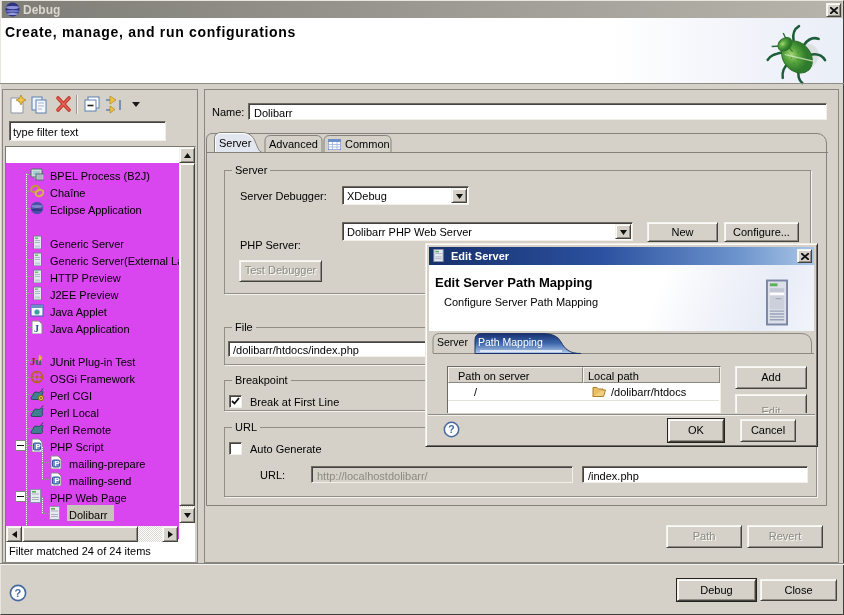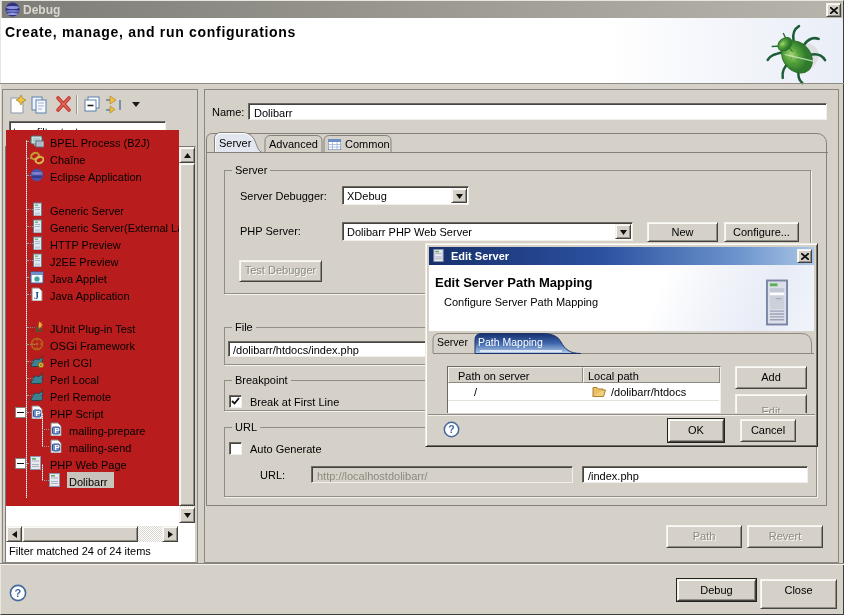--- a/index.html
+++ b/index.html
@@ -194,21 +194,21 @@
       </g>
 <g id="i-twr">
         <rect x="0.5" y="0.5" width="10" height="13" fill="#e6e9f0" stroke="#8a93ac"></rect>
         <rect x="2" y="2" width="4" height="1.6" fill="#58b058"></rect>
         <rect x="2" y="4.5" width="7" height="1" fill="#aab0c0"></rect>
         <rect x="2" y="8" width="7" height="1" fill="#aab0c0"></rect>
         <rect x="2" y="10" width="7" height="1" fill="#aab0c0"></rect>
       </g>
 </defs>
 </svg>
-<div id="tree" class="a" style="left:6px;top:130px;width:173px;height:376px;overflow:hidden;background:#b91c1c">
+<div id="tree" class="a" style="left:6px;top:163px;width:173px;height:376px;overflow:hidden;background:#d946ef">
   <div class="a" style="left:20px;top:10px;width:1px;height:358px;background-image:repeating-linear-gradient(to bottom,#999 0,#999 1px,#fff 1px,#fff 2px)"></div>
   <div class="row" style="top:3px;left:0;width:173px">
       <i class="a dst" style="left:21px;top:8px;width:8px"></i>
       <svg class="a" style="left:24px;top:1px" width="14" height="14" viewBox="0 0 14 14">
         <use href="#i-comp"></use>
       </svg>
       <span class="a" style="left:44px;top:2px">BPEL Process (B2J)</span>
     </div>
   <div class="row" style="top:20px;left:0;width:173px">
       <i class="a dst" style="left:21px;top:8px;width:8px"></i>
@@ -399,21 +399,21 @@
     <b>Server</b>
   </div>
 <span class="a tl" style="left:240px;top:190px">Server Debugger:</span>
 <div class="a sunk" style="left:342px;top:186px;width:127px;height:19px"></div>
 <span class="a tl" style="left:347px;top:190px">XDebug</span>
 <div class="a btn" style="left:451px;top:188px;width:16px;height:15px">
     <svg class="a" style="left:4px;top:5px" width="7" height="5" viewBox="0 0 7 5">
       <path d="M0 0 H7 L3.5 5 z" fill="#111"></path>
     </svg>
   </div>
-<span class="a tl" style="left:240px;top:225px">PHP Server:</span>
+<span class="a tl" style="left:240px;top:239px">PHP Server:</span>
 <div class="a sunk" style="left:342px;top:222px;width:291px;height:19px"></div>
 <span class="a tl" style="left:347px;top:226px">Dolibarr PHP Web Server</span>
 <div class="a btn" style="left:615px;top:224px;width:16px;height:15px">
     <svg class="a" style="left:4px;top:5px" width="7" height="5" viewBox="0 0 7 5">
       <path d="M0 0 H7 L3.5 5 z" fill="#111"></path>
     </svg>
   </div>
 <div class="a btn" style="left:647px;top:222px;width:71px;height:20px">New</div>
 <div class="a btn" style="left:724px;top:222px;width:75px;height:20px">Configure...</div>
 <div class="a btn dis" style="left:239px;top:260px;width:83px;height:22px">Test Debugger</div>
@@ -449,21 +449,21 @@
 
 <div class="a" style="left:0;top:563px;width:844px;height:1px;background:#85837b"></div>
 <div class="a" style="left:0;top:564px;width:844px;height:1px;background:#f4f2ec"></div>
 
 <svg class="a" style="left:9px;top:584px" width="18" height="18" viewBox="0 0 18 18">
     <circle cx="9" cy="9" r="7.6" fill="#fff" stroke="#44699e" stroke-width="1.6"></circle>
     <text x="5.5" y="13" font-size="11" font-weight="bold" fill="#44699e">?</text>
   </svg>
 <div class="a" style="left:676px;top:578px;width:81px;height:24px;border:1px solid #23221f"></div>
 <div class="a btn" style="left:677px;top:579px;width:79px;height:22px;line-height:20px">Debug</div>
-<div class="a btn" style="left:760px;top:579px;width:77px;height:30px;line-height:20px">Close</div>
+<div class="a btn" style="left:760px;top:579px;width:77px;height:22px;line-height:20px">Close</div>
 
 <div class="a" id="modal" style="left:425px;top:243px;width:393px;height:204px;background:#d5d1c8;border:1px solid;border-color:#eeece5 #2f2d2a #2f2d2a #eeece5;box-shadow:inset 1px 1px 0 #fdfcf9,inset -1px -1px 0 #716f68">
   <div class="a" style="left:3px;top:3px;width:385px;height:18px;background:linear-gradient(to right,#16306b,#2c51a0 45%,#6c93cc 80%,#a9c6e6)">
     <svg class="a" style="left:4px;top:2px" width="11" height="13" viewBox="0 0 11 14">
         <use href="#i-twr"></use>
       </svg>
     <span class="a" style="left:22px;top:3px;font-weight:bold;font-size:11px;color:#fff">Edit Server</span>
     <div class="a btn" style="left:368px;top:2px;width:15px;height:14px">
         <svg class="a" style="left:3px;top:3px" width="8" height="7" viewBox="0 0 8 7">
           <path d="M0 0 L8 7 M8 0 L0 7" stroke="#111" stroke-width="1.8"></path>

